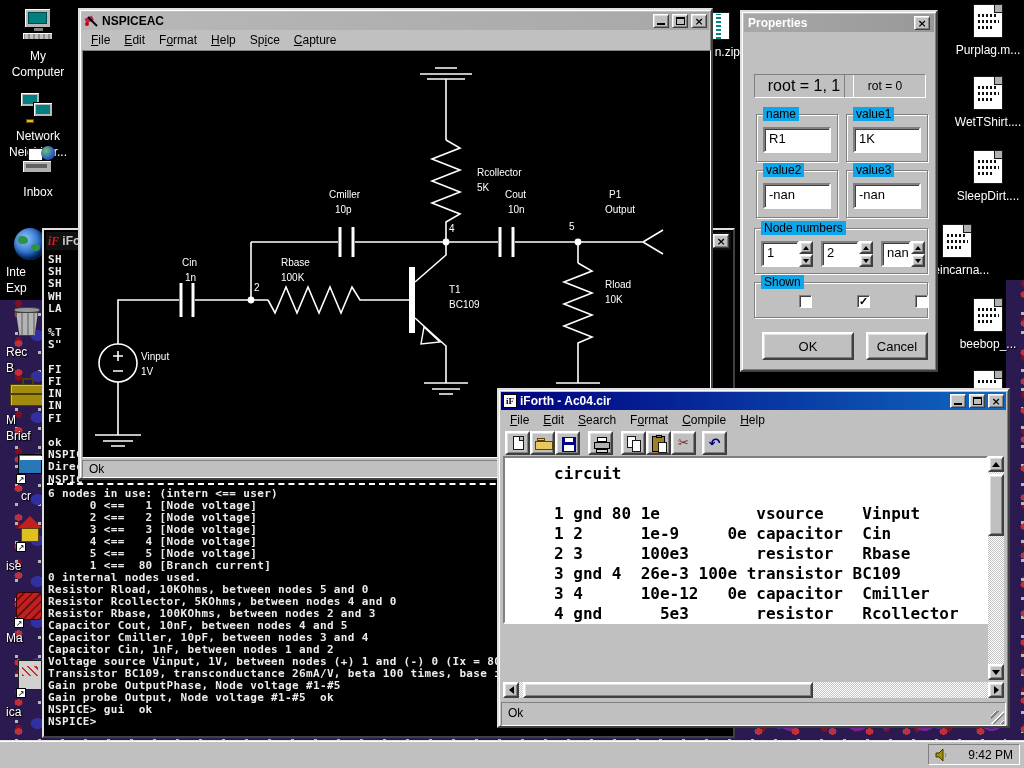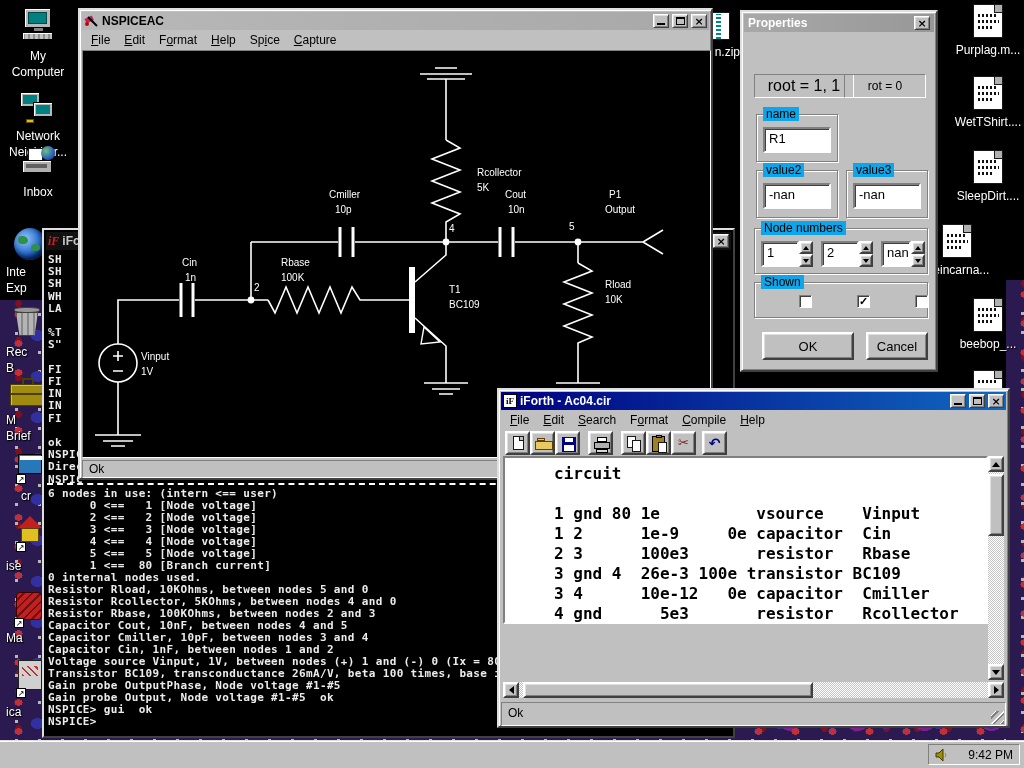--- a/index.html
+++ b/index.html
@@ -396,20 +396,24 @@
       <span>root = 1, 1</span>
     </div>
   <div class="abs" style="left:102px;top:62px;width:82px;height:24px;border:1px solid;border-color:#808080 #fff #fff #808080;display:flex;align-items:center;justify-content:center;font-size:12px">
       <span>rot = 0</span>
     </div>
 
   <div class="group" style="left:14px;top:102px;width:82px;height:48px">
     <span class="glabel">name</span>
     <div class="field" style="position:absolute;left:6px;top:12px;width:68px;height:26px">R1</div>
   </div>
+  <div class="group" style="left:104px;top:102px;width:82px;height:48px">
+    <span class="glabel">value1</span>
+    <div class="field" style="position:absolute;left:6px;top:12px;width:68px;height:26px">1K</div>
+  </div>
   <div class="group" style="left:14px;top:158px;width:82px;height:48px">
     <span class="glabel">value2</span>
     <div class="field" style="position:absolute;left:6px;top:12px;width:68px;height:26px">-nan</div>
   </div>
   <div class="group" style="left:104px;top:158px;width:82px;height:48px">
     <span class="glabel">value3</span>
     <div class="field" style="position:absolute;left:6px;top:12px;width:68px;height:26px">-nan</div>
   </div>
 
   <div class="group" style="left:12px;top:216px;width:174px;height:46px">

